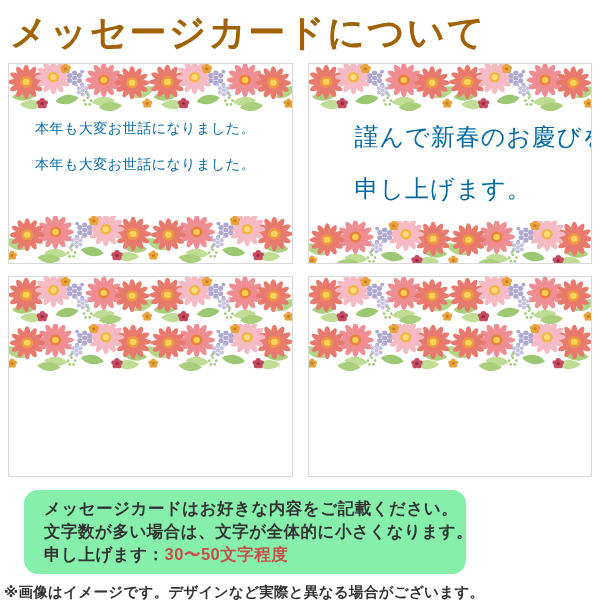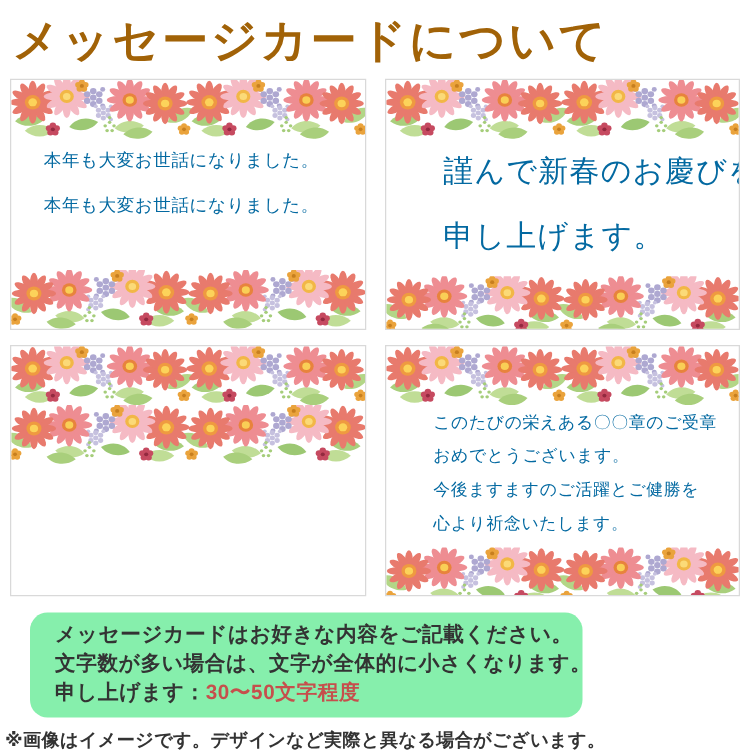--- a/index.html
+++ b/index.html
@@ -228,26 +228,20 @@
         </svg>
       <svg class="floral" viewBox="0 0 280 50" preserveAspectRatio="none" aria-hidden="true">
           <use href="#strip" transform="translate(280,0) scale(-1,1)"></use>
         </svg>
     </div>
 
     <div class="card">
       <svg class="floral" viewBox="0 0 280 50" preserveAspectRatio="none" aria-hidden="true">
           <use href="#strip"></use>
         </svg>
-      <div class="card-body body-4">
-        <p>このたびの栄えある〇〇章のご受章</p>
-        <p>おめでとうございます。</p>
-        <p>今後ますますのご活躍とご健勝を</p>
-        <p>心より祈念いたします。</p>
-      </div>
       <svg class="floral" viewBox="0 0 280 50" preserveAspectRatio="none" aria-hidden="true">
           <use href="#strip" transform="translate(280,0) scale(-1,1)"></use>
         </svg>
     </div>
 
   </div>
 
   <div class="notice-box">
     <p>メッセージカードはお好きな内容をご記載ください。</p>
     <p>文字数が多い場合は、文字が全体的に小さくなります。</p>

